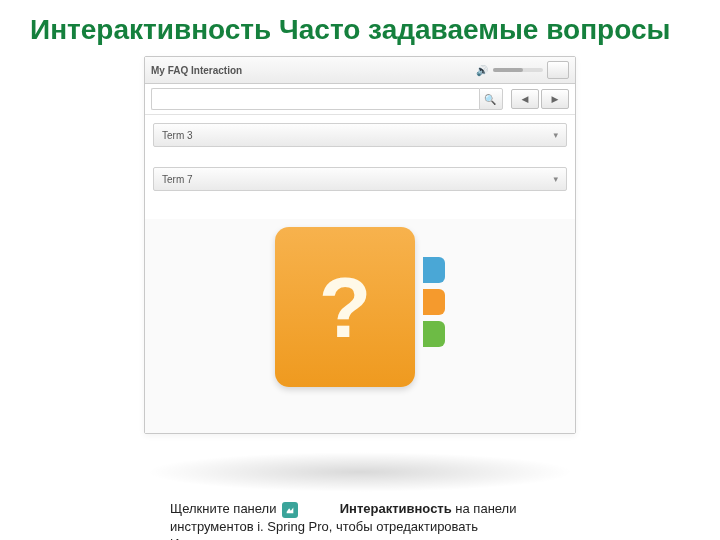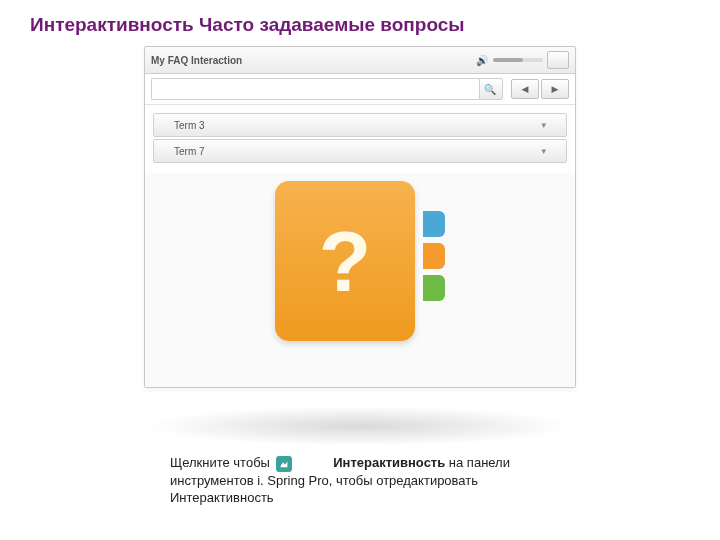--- a/index.html
+++ b/index.html
@@ -5,22 +5,22 @@
   body {
     margin: 0;
     padding: 0;
     width: 720px;
     height: 540px;
     font-family: Arial, Helvetica, sans-serif;
     background: #fff;
     position: relative;
   }
   .page-title {
-    color: #701a75;
-    font-size: 19px;
+    color: #15803d;
+    font-size: 28px;
     font-weight: bold;
     margin: 14px 0 10px 30px;
   }
   .app-frame {
     width: 430px;
     margin: 10px auto 0 auto;
     border: 1px solid #c8c8c8;
     border-radius: 2px;
     background: #fff;
     box-shadow: 0 2px 6px rgba(0,0,0,0.05);
@@ -119,25 +119,25 @@
     font-size: 9px;
     color: #666;
   }
   .terms {
     padding: 8px;
   }
   .term-row {
     height: 22px;
     border: 1px solid #d0d0d0;
     border-radius: 2px;
-    margin-bottom: 2px;
+    margin-bottom: 20px;
     display: flex;
     align-items: center;
     justify-content: space-between;
-    padding: 0 20px;
+    padding: 0 8px;
     font-size: 10px;
     color: #555;
     background: linear-gradient(#fdfdfd,#eaeaea);
   }
   .term-row .chev { color: #888; font-size: 9px; }
   .term-row.dark {
     background: linear-gradient(#8a8a8a,#6e6e6e);
     color: #fff;
     border-color: #666;
   }
@@ -252,21 +252,21 @@
       <div class="front-card">
         <span class="qmark">?</span>
       </div>
     </div>
   </div>
 </div>
 
 <div class="drop-shadow"></div>
 
 <div class="instruction">
-  <span>Щелкните чтобы </span>
+  <span>Щелкните панели </span>
   <span class="inline-icon">
     <svg viewBox="0 0 24 24">
         <path d="M4 16 L10 8 L14 14 L20 6 L20 20 L4 20 Z"></path>
       </svg>
   </span>
   <span class="bold">Интерактивность</span>
   <span> на панели инструментов i. Spring Pro, чтобы отредактировать Интерактивность</span>
 </div>
 
 </body></html>

